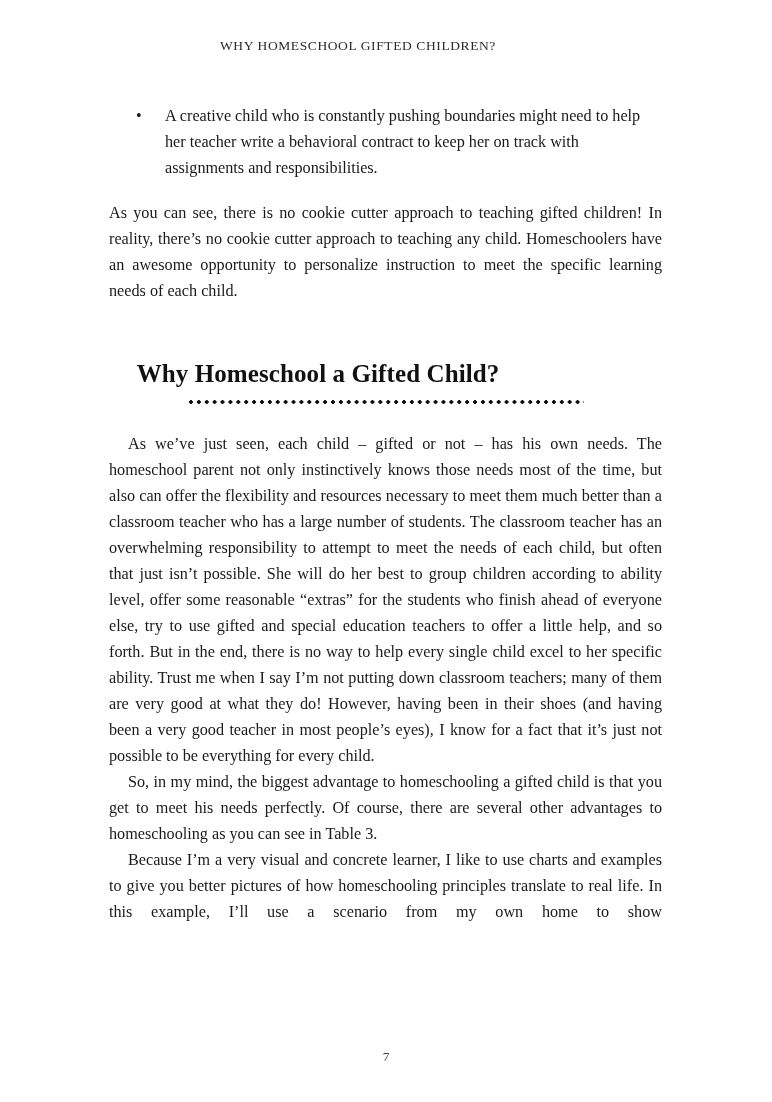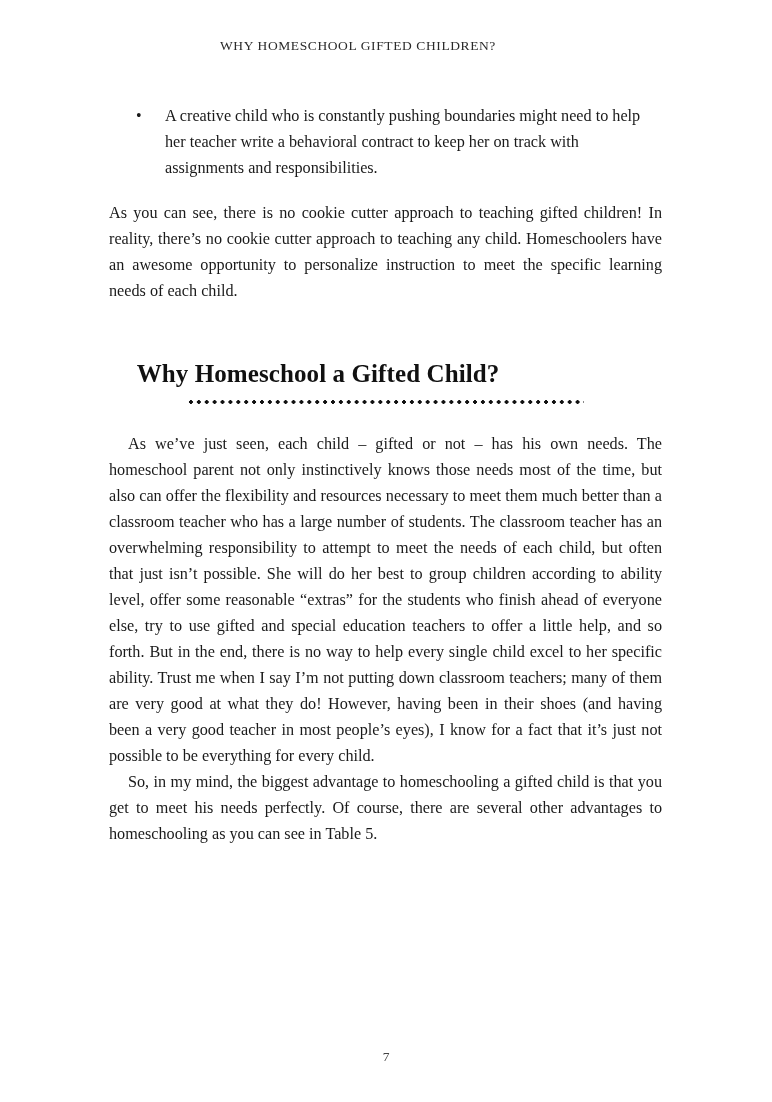--- a/index.html
+++ b/index.html
@@ -114,16 +114,17 @@
 
 <div class="intro">
   <p class="para">As you can see, there is no cookie cutter approach to teaching gifted children! In reality, there’s no cookie cutter approach to teaching any child. Homeschoolers have an awesome opportunity to personalize instruction to meet the specific learning needs of each child.</p>
 </div>
 
 <h2 class="section-title" style="margin:0;">Why Homeschool a Gifted Child?</h2>
 <div class="dot-rule"></div>
 
 <div class="body-text">
   <p class="para indent">As we’ve just seen, each child – gifted or not – has his own needs. The homeschool parent not only instinctively knows those needs most of the time, but also can offer the flexibility and resources necessary to meet them much better than a classroom teacher who has a large number of students. The classroom teacher has an overwhelming responsibility to attempt to meet the needs of each child, but often that just isn’t possible. She will do her best to group children according to ability level, offer some reasonable “extras” for the students who finish ahead of everyone else, try to use gifted and special education teachers to offer a little help, and so forth. But in the end, there is no way to help every single child excel to her specific ability. Trust me when I say I’m not putting down classroom teachers; many of them are very good at what they do! However, having been in their shoes (and having been a very good teacher in most people’s eyes), I know for a fact that it’s just not possible to be everything for every child.</p>
-  <p class="para indent">So, in my mind, the biggest advantage to homeschooling a gifted child is that you get to meet his needs perfectly. Of course, there are several other advantages to homeschooling as you can see in Table 5.</p>
+  <p class="para indent">So, in my mind, the biggest advantage to homeschooling a gifted child is that you get to meet his needs perfectly. Of course, there are several other advantages to homeschooling as you can see in Table 3.</p>
+  <p class="para indent" style="text-align-last: justify;">Because I’m a very visual and concrete learner, I like to use charts and examples to give you better pictures of how homeschooling principles translate to real life. In this example, I’ll use a scenario from my own home to show</p>
 </div>
 
 <div class="page-number">7</div>
 
 </body></html>

